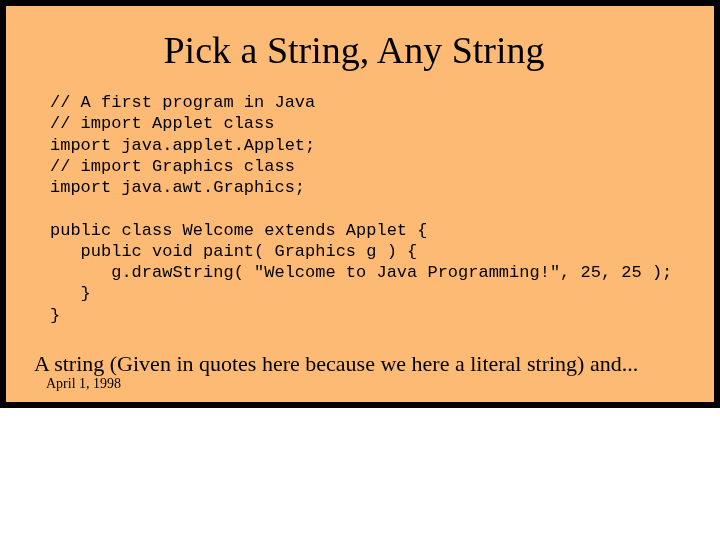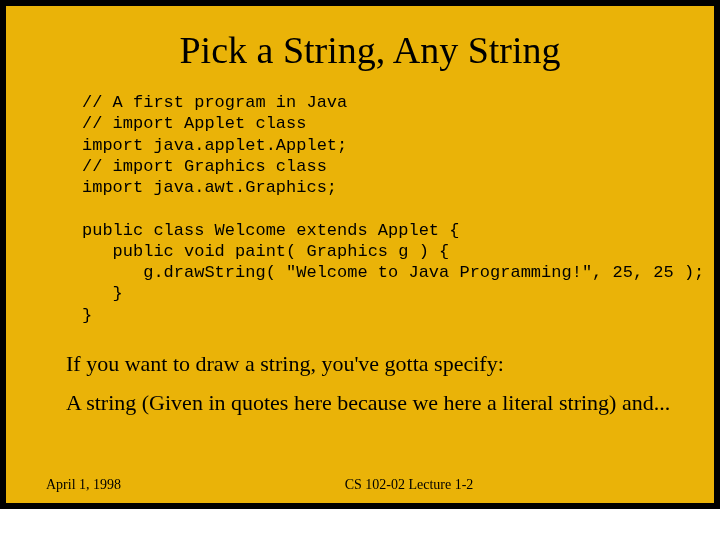--- a/index.html
+++ b/index.html
@@ -7,25 +7,25 @@
     padding: 0;
     width: 720px;
     height: 540px;
     background: #fff;
     font-family: "Times New Roman", Times, serif;
     overflow: hidden;
   }
   .slide {
     box-sizing: border-box;
     width: 720px;
-    height: 509px;
+    height: 408px;
     border: 6px solid #000;
-    background: #eab308;
+    background: #fdba74;
     position: relative;
-    padding: 18px 40px 0 60px;
+    padding: 18px 40px 0 28px;
   }
   .title {
     text-align: center;
     font-size: 38px;
     font-weight: normal;
     margin: 4px 0 20px 0;
   }
   .code {
     font-family: "Courier New", Courier, monospace;
     font-size: 17px;
@@ -62,21 +62,19 @@
 <span>import java.applet.Applet;</span>
 <span>// import Graphics class</span>
 <span>import java.awt.Graphics;</span>
 
 <span>public class Welcome extends Applet {</span>
 <span>   public void paint( Graphics g ) {</span>
 <span>      g.drawString( "Welcome to Java Programming!", 25, 25 );</span>
 <span>   }</span>
 <span>}</span></div>
 
-  <div class="para">If you want to draw a string, you've gotta specify:</div>
   <div class="para">A string (Given in quotes here because we here a literal string) and...</div>
 
   <div class="footer">
     <span class="date">April 1, 1998</span>
-    <span class="center">CS 102-02    Lecture 1-2</span>
   </div>
 
 </div>
 
 </body></html>

